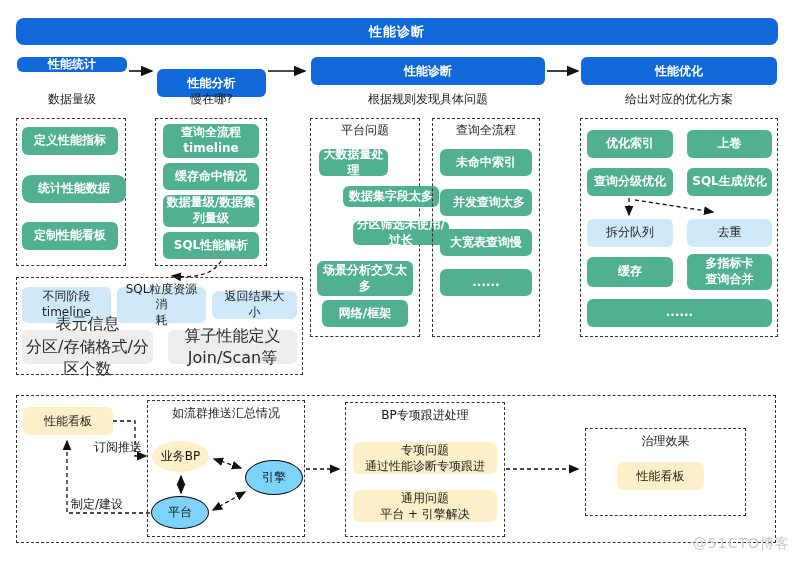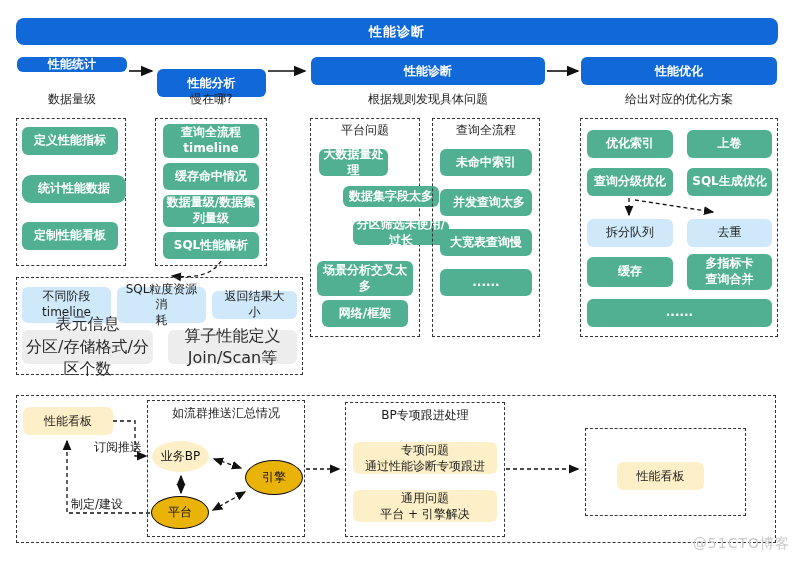--- a/index.html
+++ b/index.html
@@ -12,21 +12,21 @@
   .flexc{display:flex;align-items:center;justify-content:center;text-align:center;}
   .bluebox{background:var(--blue);color:#ffffff;font-weight:700;font-size:12px;border-radius:6px;}
   .banner{border-radius:8px;font-size:13px;letter-spacing:1px;}
   .caption{font-size:12px;color:#1a1a1a;}
   .panel{border:1.5px dashed #333333;background:transparent;}
   .ptitle{font-size:12px;color:#1a1a1a;}
   .greenbox{background:var(--green);color:#ffffff;font-weight:700;font-size:12px;border-radius:6px;line-height:1.3;white-space:pre-line;padding:2px;}
   .lbluebox{background:var(--light_blue);color:#1c1c1c;font-size:12px;border-radius:6px;line-height:1.3;white-space:pre-line;padding:7px;}
   .graybox{background:var(--gray);color:#2a2a2a;font-size:16px;border-radius:6px;line-height:1.4;white-space:pre-line;}
   .yellowbox{background:var(--yellow);color:#1c1c1c;font-size:12px;border-radius:6px;line-height:1.35;white-space:pre-line;}
-  .ellipse{border:1.5px solid #0d0d0d;border-radius:50%;background:#eab308;font-size:12px;color:#111111;}
+  .ellipse{border:1.5px solid #0d0d0d;border-radius:50%;background:#7dd3fc;font-size:12px;color:#111111;}
   .ellipse.nofill{border:none;background:var(--yellow);}
   .lab{font-size:12px;color:#1a1a1a;white-space:nowrap;}
   .watermark{font-size:14px;color:#c9c9c9;letter-spacing:1px;}
   svg.overlay{position:absolute;left:0;top:0;pointer-events:none;}
 </style>
 </head>
 <body>
 
 <div id="canvas">
 
@@ -129,17 +129,18 @@
   <div class="abs flexc ellipse" style="left:151px;top:496px;width:58px;height:33px;">平台</div>
 
   <div class="abs panel" style="left:345px;top:402px;width:160px;height:135px;"></div>
   <div class="abs flexc ptitle" style="left:345px;top:408px;width:160px;height:15px;">BP专项跟进处理</div>
   <div class="abs flexc yellowbox" style="left:353px;top:442px;width:144px;height:32px;">专项问题
 通过性能诊断专项跟进</div>
   <div class="abs flexc yellowbox" style="left:353px;top:490px;width:144px;height:32px;">通用问题
 平台 + 引擎解决</div>
 
   <div class="abs panel" style="left:585px;top:428px;width:161px;height:88px;"></div>
+  <div class="abs flexc ptitle" style="left:585px;top:434px;width:161px;height:15px;">治理效果</div>
   <div class="abs flexc yellowbox" style="left:617px;top:462px;width:87px;height:28px;">性能看板</div>
 
   <div class="abs flexc watermark" style="left:680px;top:535px;width:110px;height:18px;justify-content:flex-end;">@51CTO博客</div>
 
 </div>
 
 </body></html>

